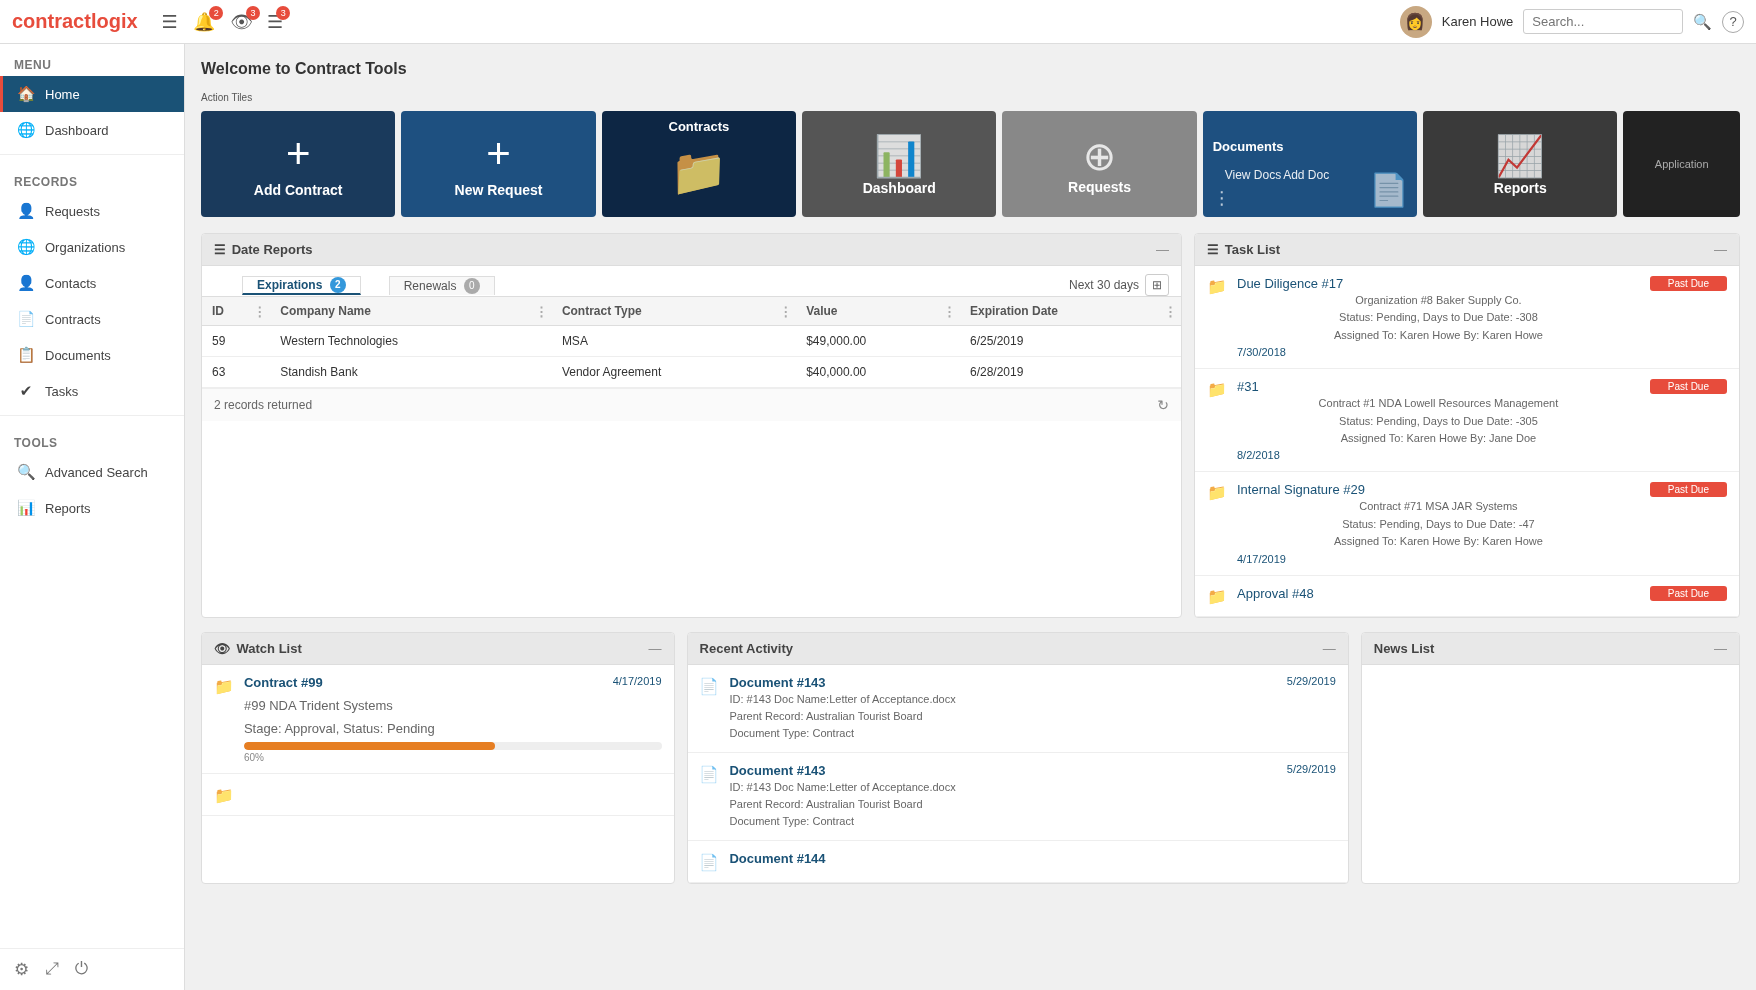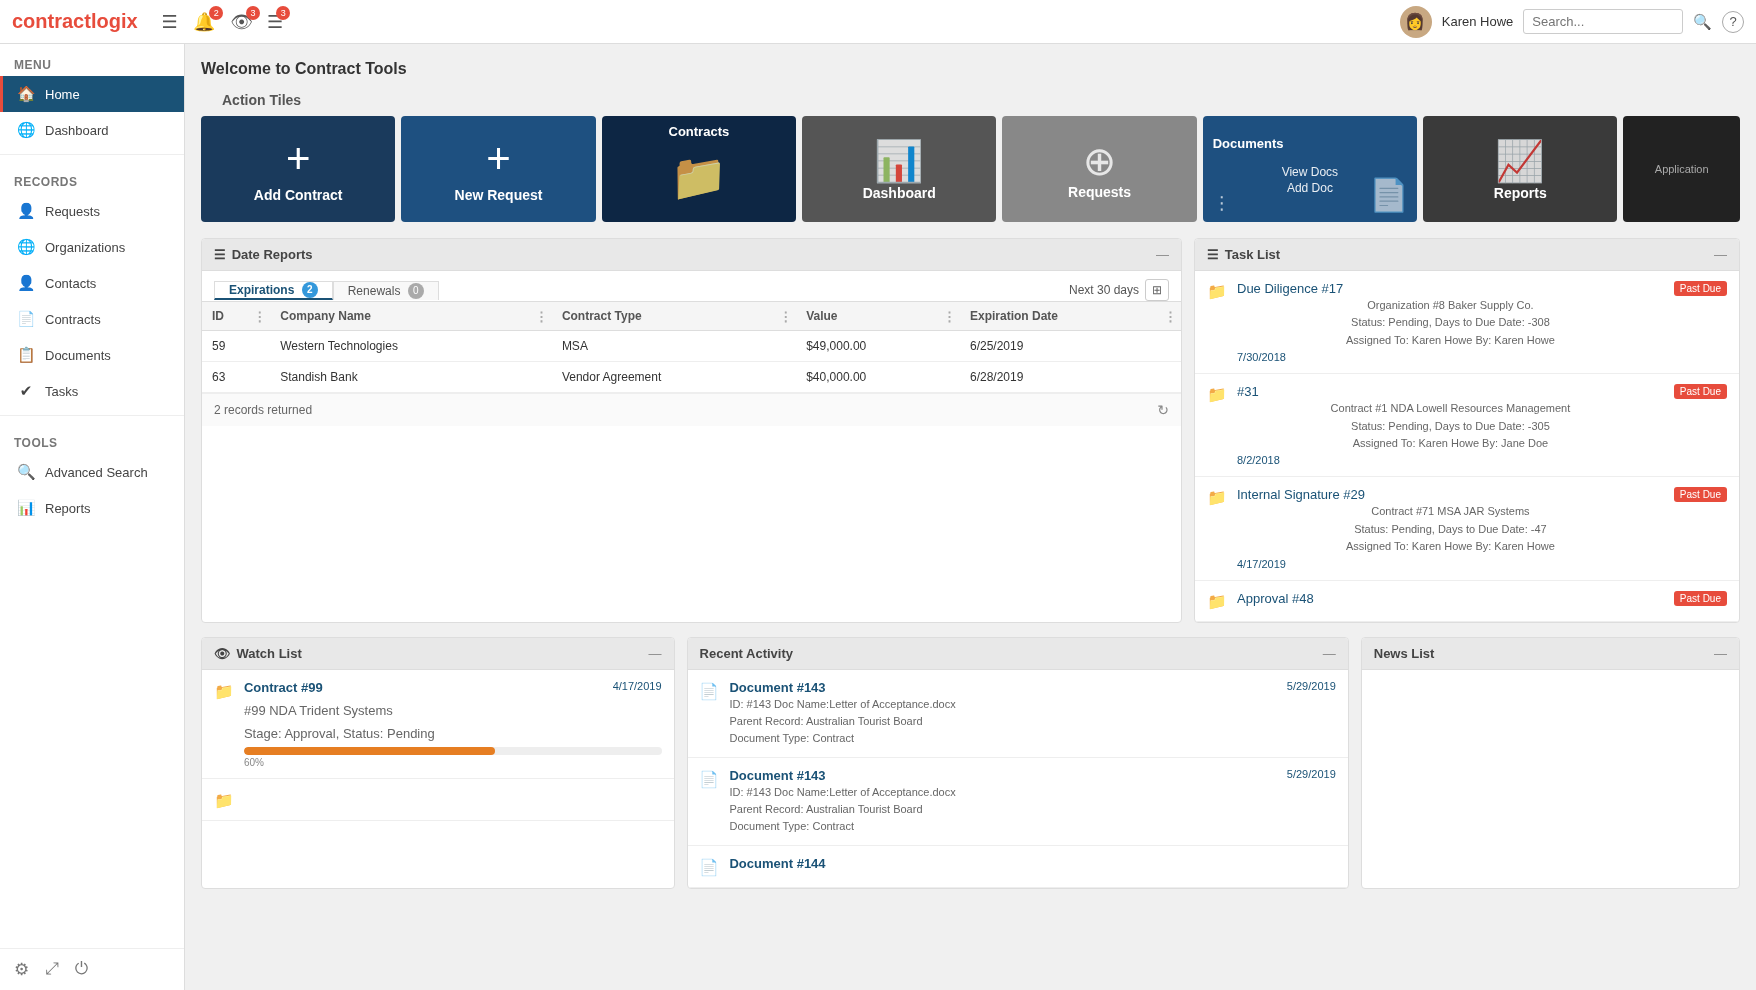--- a/index.html
+++ b/index.html
@@ -137,25 +137,24 @@
     .welcome-title {
       font-size: 16px;
       font-weight: bold;
       color: #333;
       margin-bottom: 14px;
     }
 
     
     .action-tiles-section { margin-bottom: 16px; }
     .action-tiles-label {
-      font-size: 14px;
-      font-weight: bold;
+      font-size: 10px;
+      font-weight: normal;
       color: #555;
       margin-bottom: 8px;
-      margin-left: 21px;
     }
     .action-tiles-row {
       display: flex;
       gap: 6px;
       overflow-x: hidden;
     }
     .action-tile {
       flex: 1;
       min-width: 130px;
       height: 106px;
@@ -170,21 +169,21 @@
     }
     .tile-blue-dark { background: #1a3a5c; color: #fff; }
     .tile-blue-mid { background: #1e5080; color: #fff; }
     .tile-navy { background: #0d2644; color: #fff; }
     .tile-dark-gray { background: #555; color: #fff; }
     .tile-gray { background: #888; color: #fff; }
     .tile-darker-gray { background: #3a3a3a; color: #fff; }
     .tile-near-black { background: #222; color: #fff; }
     .tile-icon { font-size: 36px; margin-bottom: 4px; }
     .tile-label { font-size: 14px; font-weight: bold; text-align: center; }
-    .tile-sub-links { display: flex; flex-direction: column; align-items: center; width: 100%; padding: 8px 12px; gap: 2px; }
+    .tile-sub-links { display: flex; flex-direction: row; align-items: flex-end; width: 100%; padding: 8px 12px; gap: 2px; }
     .tile-sub-link { font-size: 12px; color: rgba(255,255,255,0.9); cursor: pointer; }
 
     
     .panels-row {
       display: flex;
       gap: 12px;
       margin-bottom: 14px;
     }
 
     
@@ -223,20 +222,21 @@
     }
     .tabs { display: flex; gap: 0; }
     .tab-btn {
       padding: 0 14px;
       font-size: 12px;
       cursor: pointer;
       border: 1px solid #ddd;
       background: #f8f8f8;
       color: #555;
       border-bottom: none;
+      margin-left: 28px;
     }
     .tab-btn.active {
       background: #fff;
       border-bottom: 2px solid #1a5276;
       color: #1a5276;
       font-weight: bold;
     }
     .tab-badge {
       display: inline-flex;
       align-items: center;
@@ -300,21 +300,21 @@
     }
     .task-item-icon { color: #888; font-size: 16px; flex-shrink: 0; margin-top: 1px; }
     .task-item-body { flex: 1; }
     .task-item-title { font-size: 13px; font-weight: normal; color: #1a5276; cursor: pointer; }
     .task-item-sub { font-size: 11px; color: #666; margin-top: 2px; line-height: 1.4; text-align: center; }
     .task-item-date { font-size: 11px; color: #1a5276; margin-top: 3px; }
     .past-due-badge {
       background: #e74c3c;
       color: #fff;
       font-size: 10px;
-      padding: 2px 6px;
+      padding: 2px 18px;
       border-radius: 3px;
       flex-shrink: 0;
       height: fit-content;
     }
 
     
     .bottom-row {
       display: flex;
       gap: 12px;
     }

